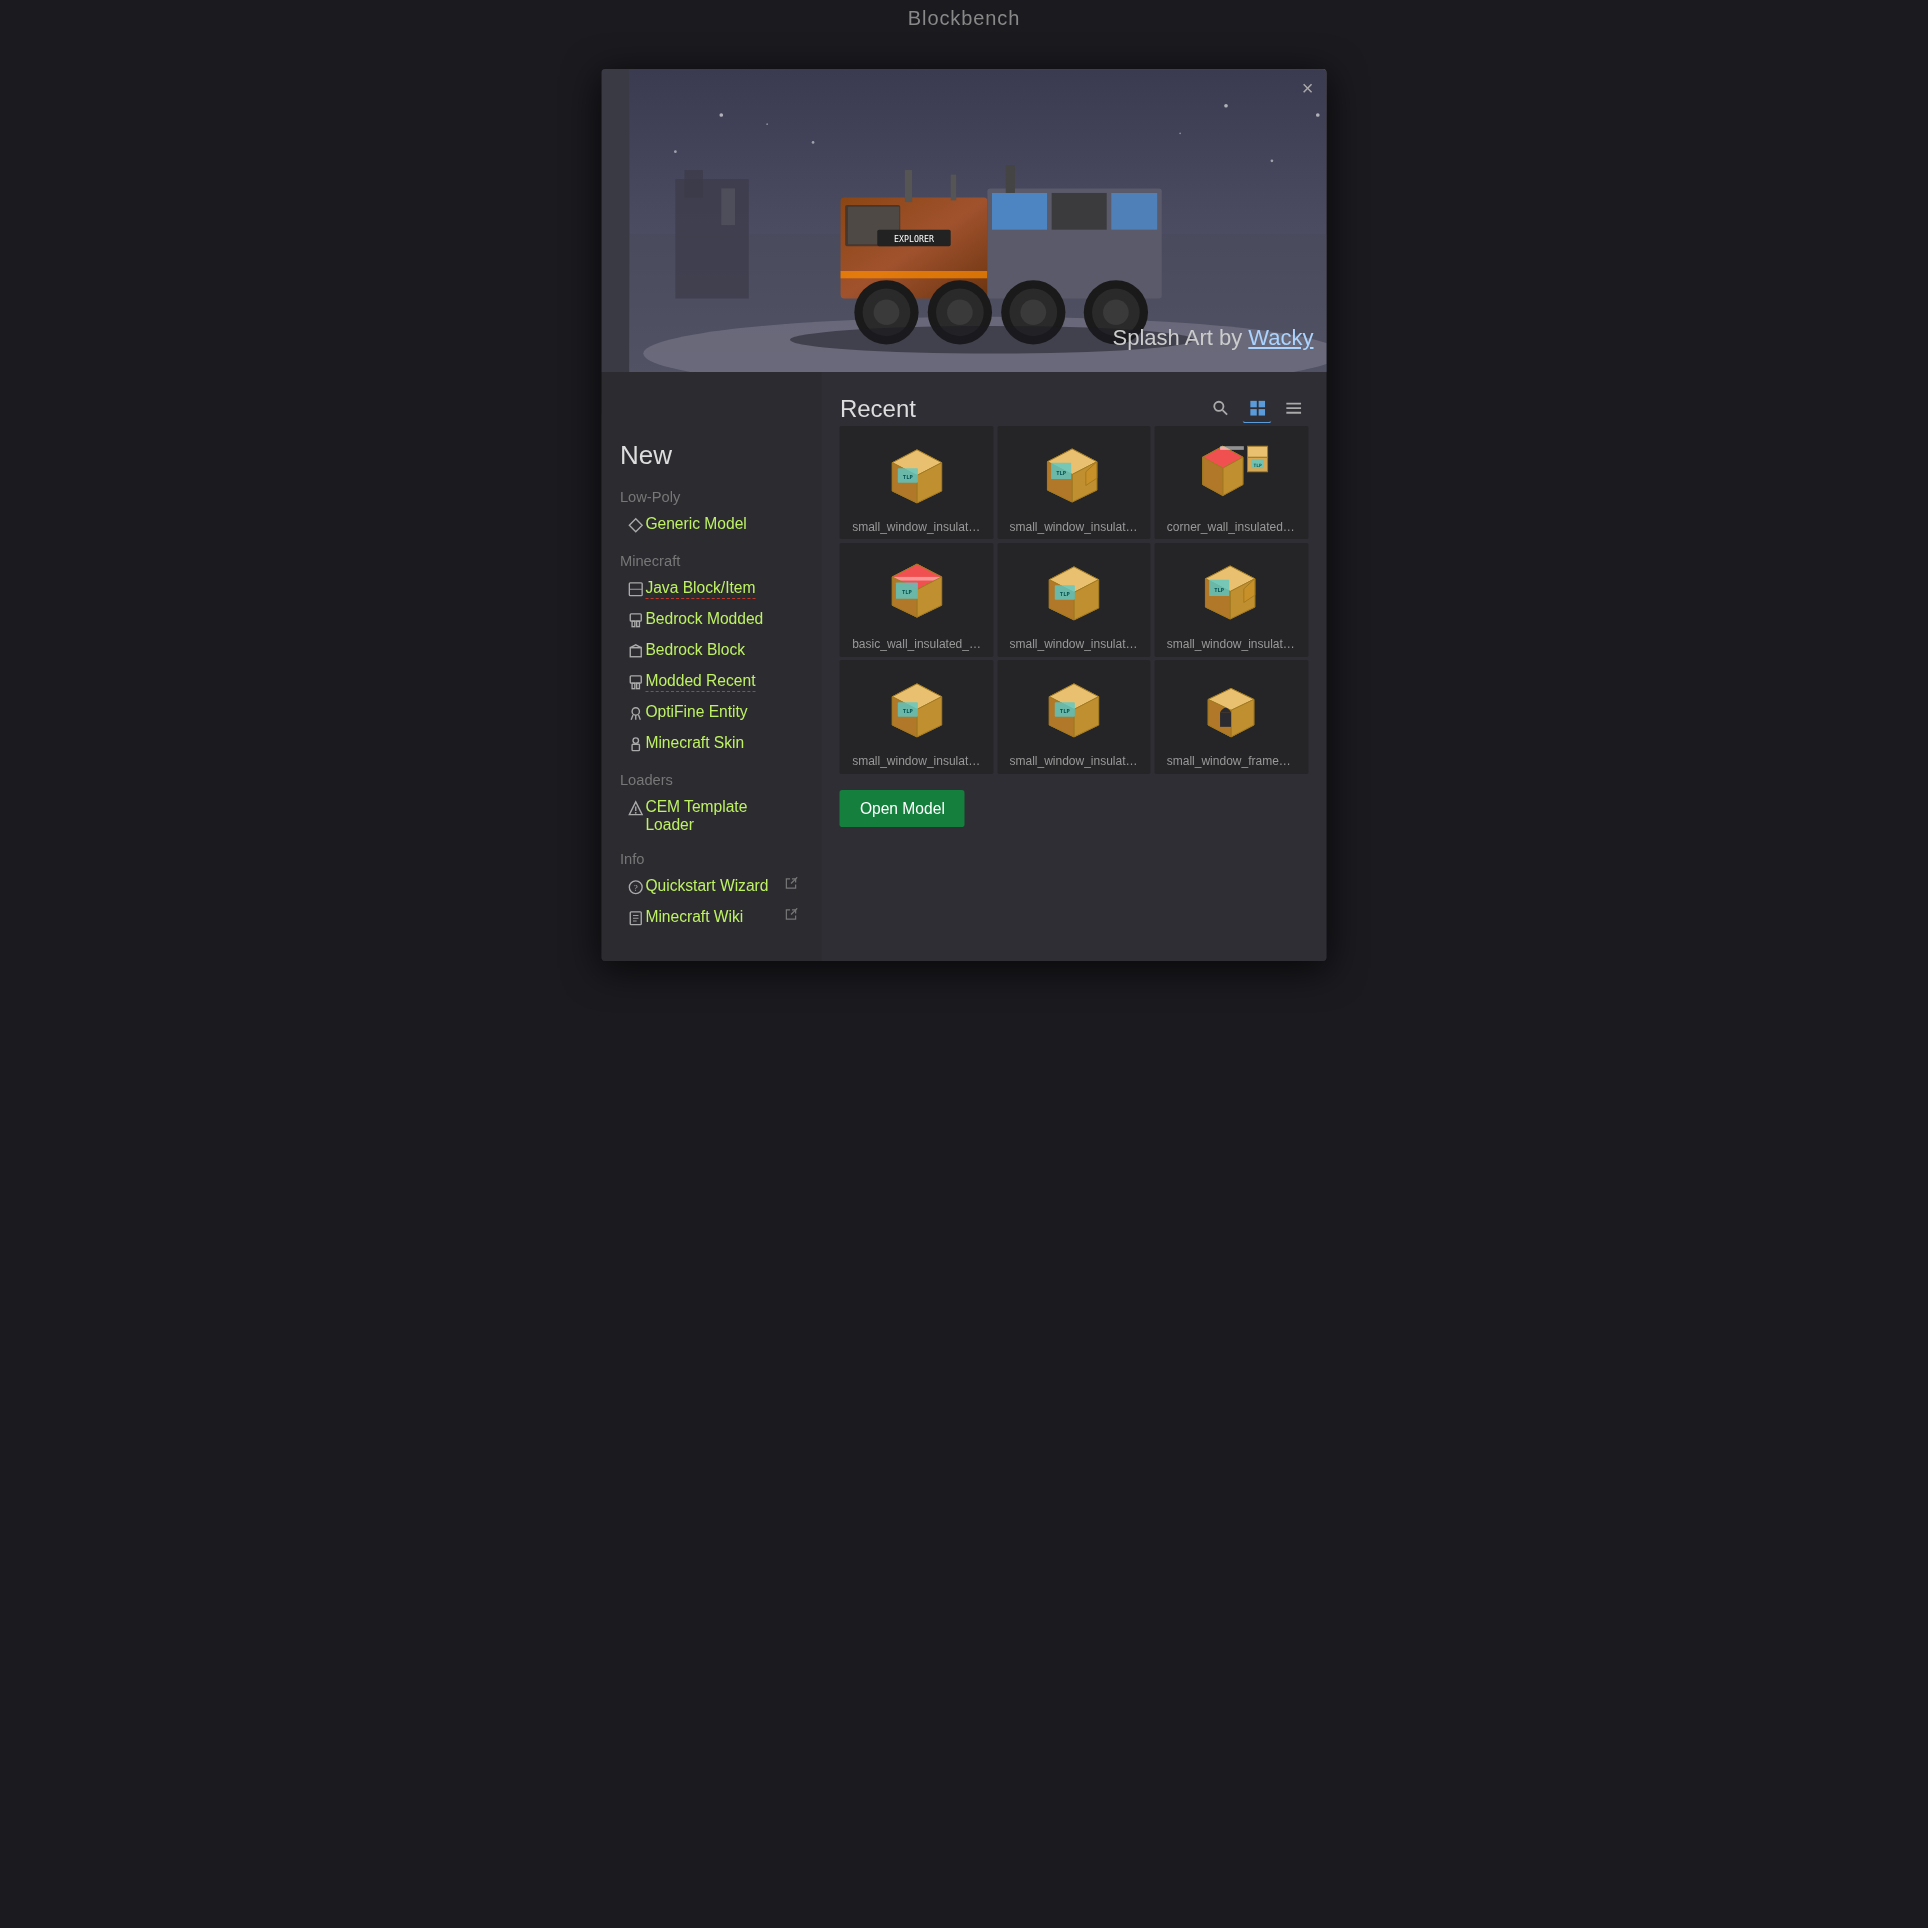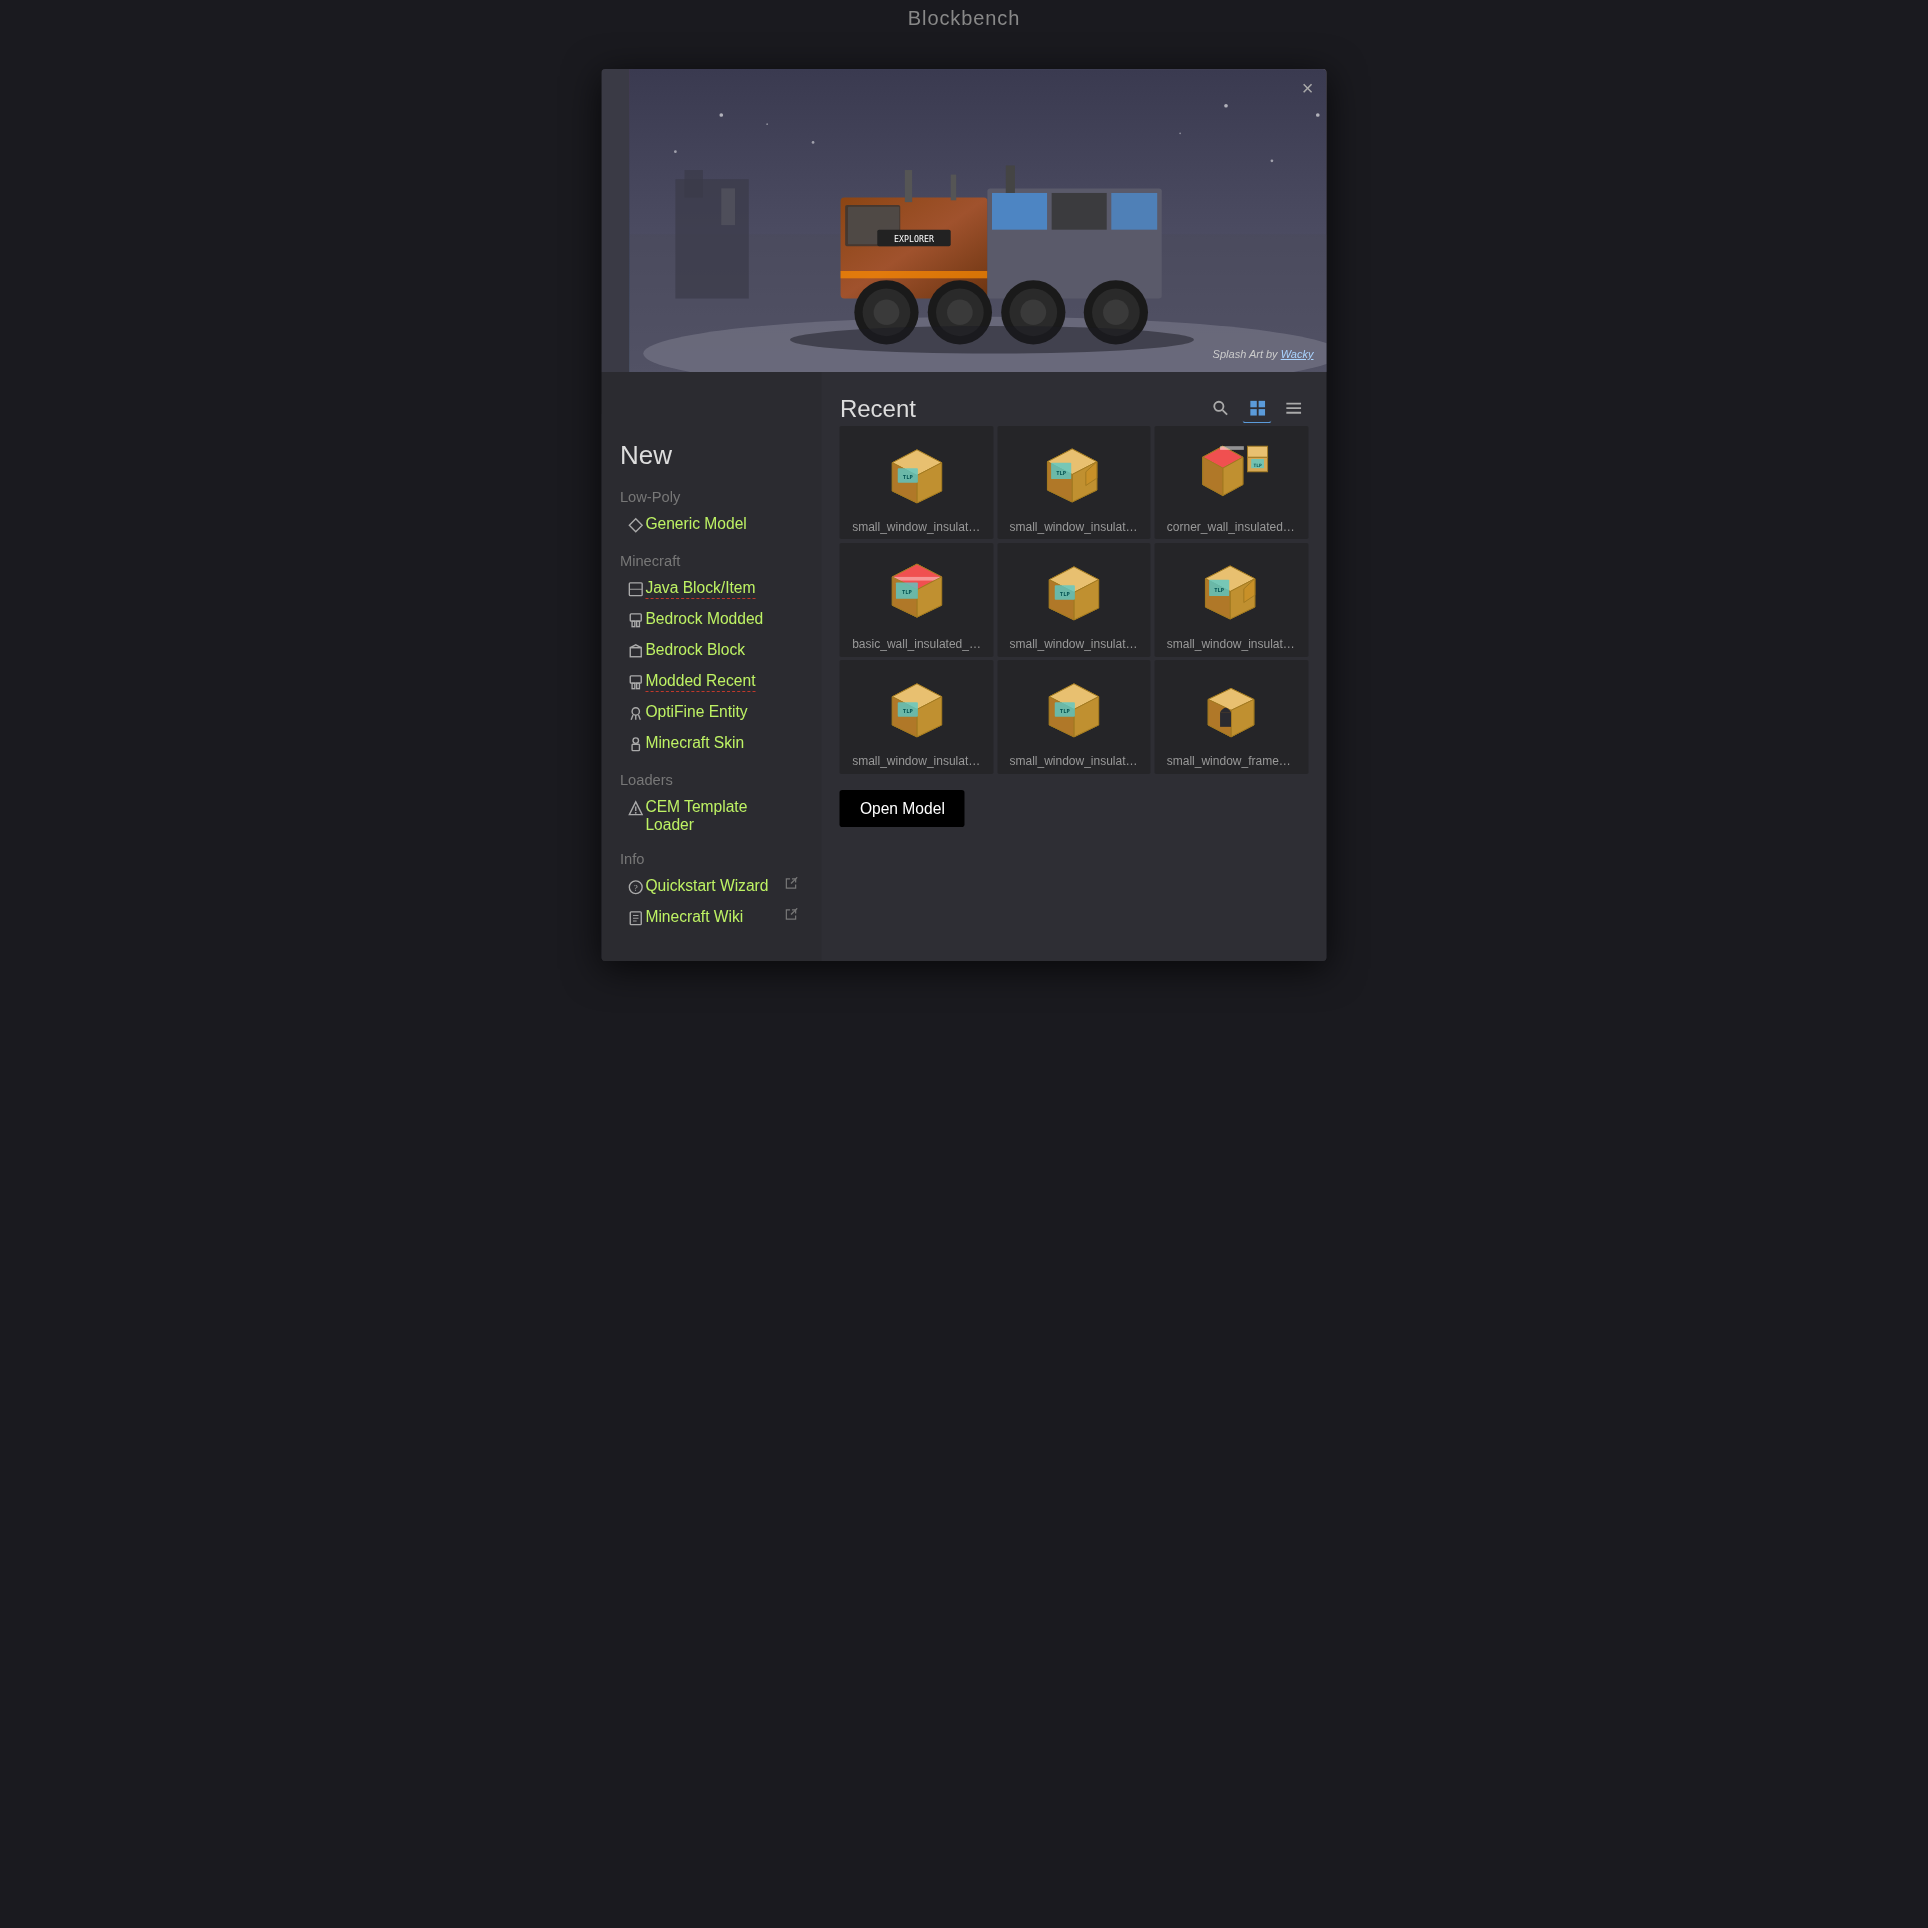--- a/index.html
+++ b/index.html
@@ -45,25 +45,24 @@
     .splash-image {
       width: 100%;
       height: 100%;
       background: linear-gradient(135deg, #4a3a5a 0%, #3a4a6a 20%, #6a7a8a 40%, #8a7a6a 60%, #5a5060 80%, #4a4a5a 100%);
       position: relative;
       margin-left: 28px;
     }
     
     .splash-credit {
       position: absolute;
-      bottom: 12px;
+      bottom: 21px;
       right: 13px;
-      font-size: 11px;
+      font-size: 22px;
       color: #ccc;
-      font-style: italic;
     }
     .splash-credit a {
       color: #aad4ff;
       text-decoration: underline;
     }
     .close-btn {
       position: absolute;
       top: 9.2px;
       right: 13px;
       font-size: 20px;
@@ -191,21 +190,21 @@
       color: #999;
       text-align: center;
       margin-top: 3.7px;
       word-break: break-all;
       max-width: 129px;
       white-space: nowrap;
       overflow: hidden;
       text-overflow: ellipsis;
     }
     .open-model-btn {
-      background: #000000;
+      background: #15803d;
       color: #fff;
       border: none;
       padding: 9.2px 20px;
       font-size: 15.6px;
       border-radius: 2.8px;
       cursor: pointer;
       margin-top: 5.5px;
     }
   </style>
 </head>

